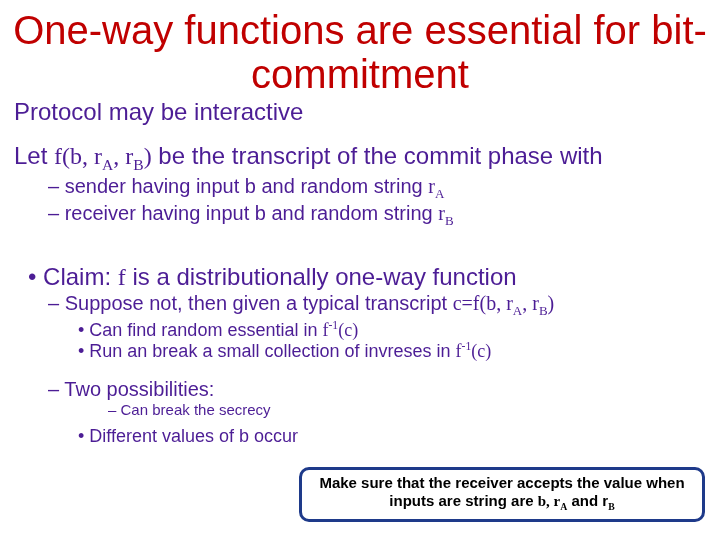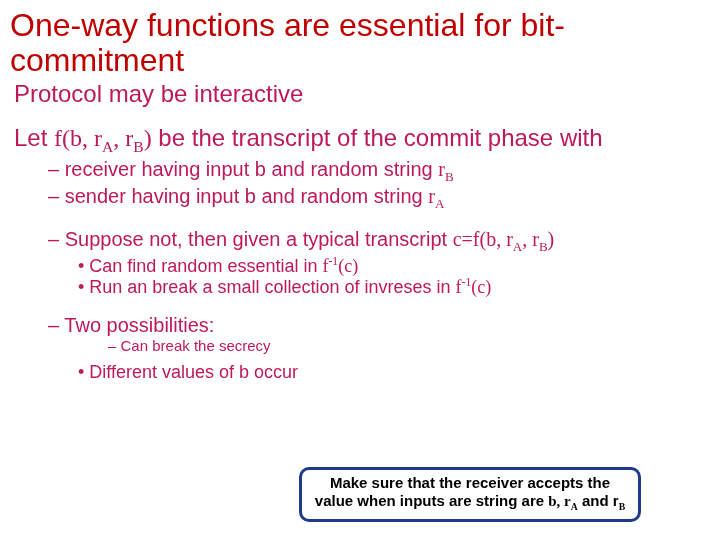--- a/index.html
+++ b/index.html
@@ -14,28 +14,28 @@
   }
   .slide {
     width: 720px;
     height: 540px;
     position: relative;
     box-sizing: border-box;
     padding: 8px 10px 0 10px;
   }
   .title {
     color: #c00000;
-    font-size: 32px;
-    text-align: left;
+    font-size: 40px;
+    text-align: center;
     line-height: 1.1;
     margin: 0 0 2px 0;
     font-weight: normal;
   }
   .body {
-    color: #be185d;
+    color: #4c1d95;
     font-size: 24px;
     line-height: 1.15;
   }
   .p-protocol {
     margin: 0 0 0 4px;
   }
   .p-let {
     margin: 16px 0 2px 4px;
     padding-left: 18px;
     text-indent: -18px;
@@ -83,21 +83,21 @@
     text-indent: -14px;
   }
   .lvl3::before { content: "– "; }
 
   .gap { height: 16px; }
 
   .callout {
     position: absolute;
     left: 299px;
     top: 467px;
-    width: 342px;
+    width: 406px;
     box-sizing: border-box;
     border: 3px solid #1e3a8a;
     border-radius: 10px;
     background: #fff;
     font-size: 15px;
     text-align: center;
     padding: 4px 8px 6px 8px;
     line-height: 1.2;
     font-weight: bold;
   }
@@ -111,29 +111,32 @@
 
   <div class="body">
 
     <div class="p-protocol">Protocol may be interactive</div>
 
     <div class="p-let">
       <span>Let </span><span class="ff"><span>f(b, r</span><span class="sub">A</span><span>, r</span><span class="sub">B</span><span>)</span></span><span> be the transcript of the commit phase with</span>
     </div>
 
     <div class="lvl1">
-      <span>receiver having input b and random string  </span><span class="ff"><span>r</span><span class="sub">B</span></span>
+      <span>sender having input b and random string  </span><span class="ff"><span>r</span><span class="sub">A</span></span>
     </div>
 
     <div class="lvl1">
-      <span>sender having input b and random string  </span><span class="ff"><span>r</span><span class="sub">A</span></span>
+      <span>receiver having input b and random string  </span><span class="ff"><span>r</span><span class="sub">B</span></span>
     </div>
 
     <div class="gap"></div>
 
+    <div class="lvl0b">
+      <span>Claim: </span><span class="ff">f</span><span> is a distributionally one-way function</span>
+    </div>
 
     <div class="lvl1b">
       <span>Suppose not, then given a typical transcript </span><span class="ff"><span>c=f(b, r</span><span class="sub">A</span><span>, r</span><span class="sub">B</span><span>)</span></span>
     </div>
 
     <div class="lvl2">
       <span>Can find random essential in </span><span class="ff"><span>f</span><span class="sup">-1</span><span>(c)</span></span>
     </div>
 
     <div class="lvl2">

